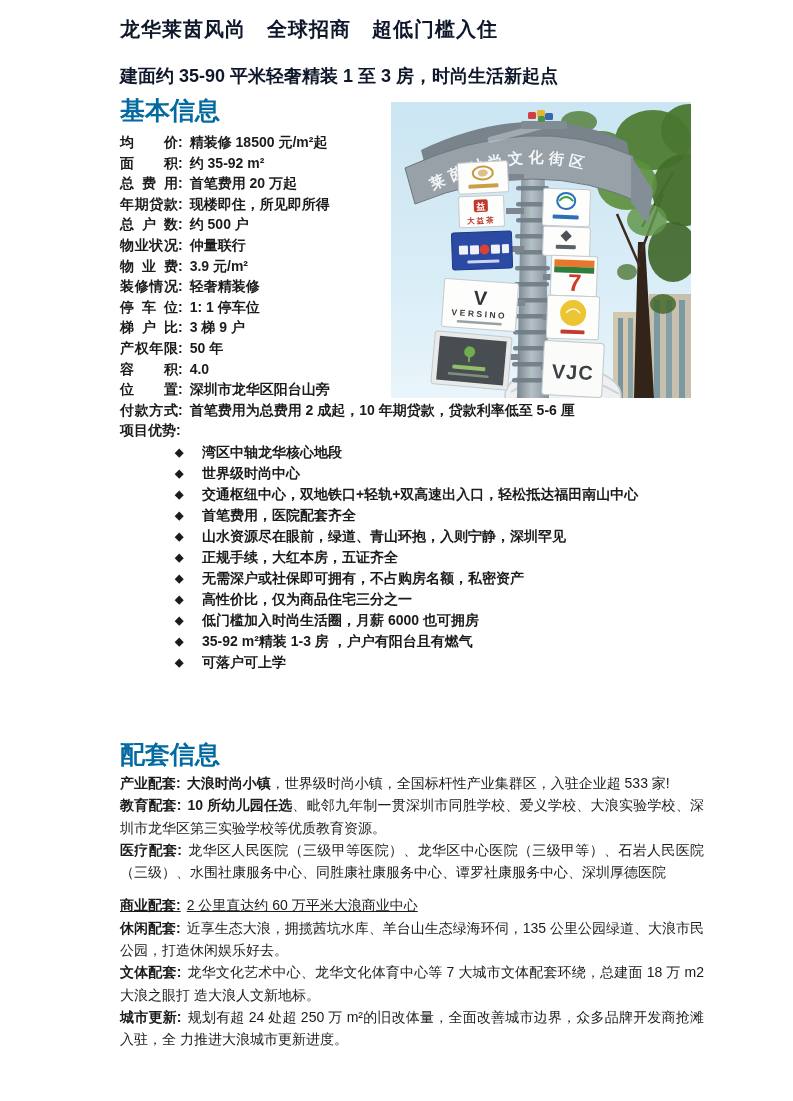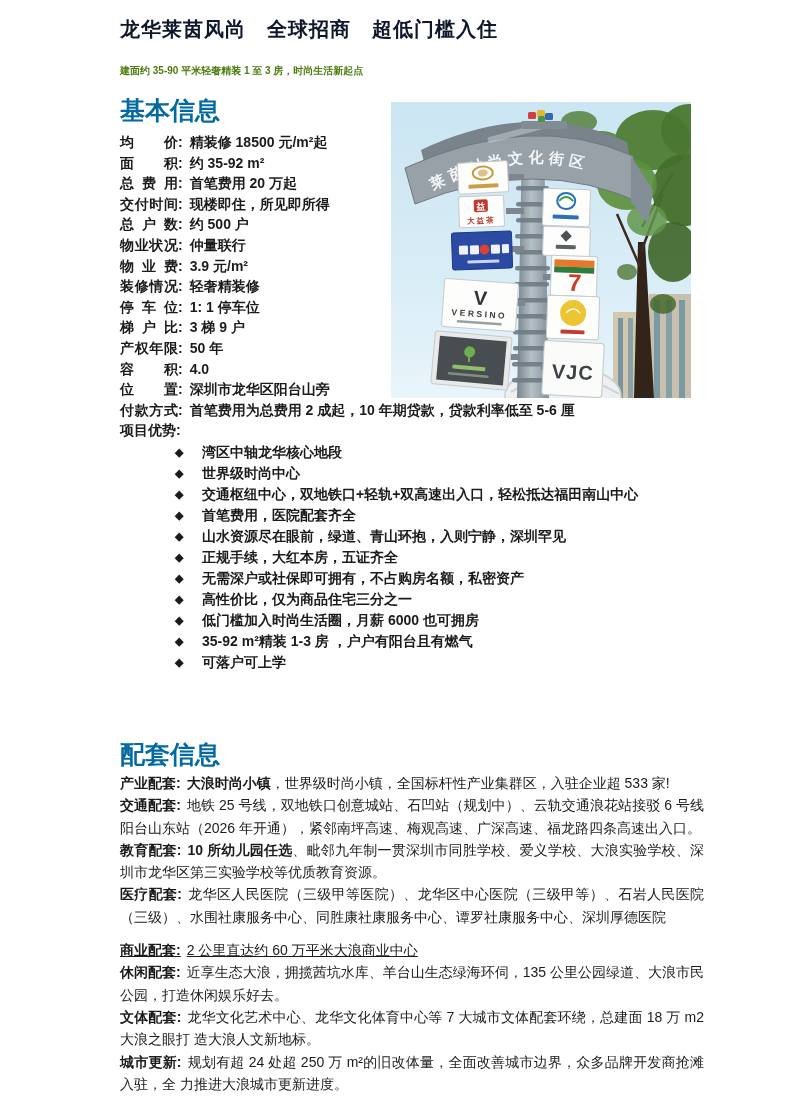--- a/index.html
+++ b/index.html
@@ -1,21 +1,21 @@
 <!DOCTYPE html>
 <html><head>
 <meta charset="utf-8">
 <style>
   html,body{margin:0;padding:0;background:#fff;}
   .page{position:relative;width:793px;height:1101px;background:#ffffff;overflow:hidden;
         font-family:"Liberation Sans",sans-serif;color:#1b1b1b;}
   .title{position:absolute;left:120px;top:16px;font-size:20px;font-weight:bold;
          letter-spacing:1px;white-space:nowrap;color:#0f172a;}
-  .subtitle{position:absolute;left:120px;top:64px;font-size:10px;font-weight:bold;
-            white-space:nowrap;color:#4d7c0f;}
+  .subtitle{position:absolute;left:120px;top:64px;font-size:18px;font-weight:bold;
+            white-space:nowrap;color:#0f172a;}
   .sec-h{position:absolute;left:120px;font-size:25px;font-weight:bold;color:#0369a1;
          white-space:nowrap;}
   .h-basic{top:94px;}
   .h-amen{top:738px;}
   .basic{position:absolute;left:120px;top:132px;width:620px;}
   .field{margin:0;line-height:20.6px;font-size:14px;font-weight:600;white-space:nowrap;}
   .fl{display:inline-block;width:58px;text-align:justify;text-align-last:justify;}
   .fc{margin-right:7px;}
   .advs{margin-top:1px;}
   .adv{margin:0;line-height:21px;font-size:14px;font-weight:600;white-space:nowrap;
@@ -206,21 +206,21 @@
     <g transform="rotate(3 182 267)">
       <rect x="152" y="240" width="60" height="54" rx="3" fill="#fbfbfa" stroke="#c2c7ca"></rect>
       <text x="182" y="277" font-size="20" font-weight="bold" fill="#3c4146" text-anchor="middle" letter-spacing="1" font-family="Liberation Serif, serif">VJC</text>
     </g>
   </svg>
 
   <div class="basic">
     <p class="field"><span class="fl">均价</span><span class="fc">:</span><span class="fv">精装修 18500 元/m²起</span></p>
     <p class="field"><span class="fl">面积</span><span class="fc">:</span><span class="fv">约 35-92 m²</span></p>
     <p class="field"><span class="fl">总费用</span><span class="fc">:</span><span class="fv">首笔费用 20 万起</span></p>
-    <p class="field"><span class="fl">交付时间</span><span class="fc">:</span><span class="fv">现楼即住，所见即所得</span></p>
+    <p class="field"><span class="fl">年期贷款</span><span class="fc">:</span><span class="fv">现楼即住，所见即所得</span></p>
     <p class="field"><span class="fl">总户数</span><span class="fc">:</span><span class="fv">约 500 户</span></p>
     <p class="field"><span class="fl">物业状况</span><span class="fc">:</span><span class="fv">仲量联行</span></p>
     <p class="field"><span class="fl">物业费</span><span class="fc">:</span><span class="fv">3.9 元/m²</span></p>
     <p class="field"><span class="fl">装修情况</span><span class="fc">:</span><span class="fv">轻奢精装修</span></p>
     <p class="field"><span class="fl">停车位</span><span class="fc">:</span><span class="fv">1: 1 停车位</span></p>
     <p class="field"><span class="fl">梯户比</span><span class="fc">:</span><span class="fv">3 梯 9 户</span></p>
     <p class="field"><span class="fl">产权年限</span><span class="fc">:</span><span class="fv">50 年</span></p>
     <p class="field"><span class="fl">容积</span><span class="fc">:</span><span class="fv">4.0</span></p>
     <p class="field"><span class="fl">位置</span><span class="fc">:</span><span class="fv">深圳市龙华区阳台山旁</span></p>
     <p class="field"><span class="fl">付款方式</span><span class="fc">:</span><span class="fv">首笔费用为总费用 2 成起，10 年期贷款，贷款利率低至 5-6 厘</span></p>
@@ -238,21 +238,20 @@
       <p class="adv"><span class="diamond">◆</span><span>低门槛加入时尚生活圈，月薪 6000 也可拥房</span></p>
       <p class="adv"><span class="diamond">◆</span><span>35-92 m²精装 1-3 房 ，户户有阳台且有燃气</span></p>
       <p class="adv"><span class="diamond">◆</span><span>可落户可上学</span></p>
     </div>
   </div>
 
   <div class="sec-h h-amen">配套信息</div>
 
   <div class="amen">
     <p><span class="ml">产业配套:</span><span class="mlead">大浪时尚小镇</span><span>，世界级时尚小镇，全国标杆性产业集群区，入驻企业超 533 家!</span></p>
-    <p><span class="ml">交通配套:</span><span class="mlead"></span><span>地铁 25 号线，双地铁口创意城站、石凹站（规划中）、云轨交通浪花站接驳 6 号线阳台山东站（2026 年开通），紧邻南坪高速、梅观高速、广深高速、福龙路四条高速出入口。</span></p>
     <p><span class="ml">教育配套:</span><span class="mlead">10 所幼儿园任选</span><span>、毗邻九年制一贯深圳市同胜学校、爱义学校、大浪实验学校、深圳市龙华区第三实验学校等优质教育资源。</span></p>
     <p><span class="ml">医疗配套:</span><span class="mlead"></span><span>龙华区人民医院（三级甲等医院）、龙华区中心医院（三级甲等）、石岩人民医院（三级）、水围社康服务中心、同胜康社康服务中心、谭罗社康服务中心、深圳厚德医院</span></p>
     <p class="gap-before"><span class="ml">商业配套:</span><span class="mlead"></span><span>2 公里直达约 60 万平米大浪商业中心</span></p>
     <p><span class="ml">休闲配套:</span><span class="mlead"></span><span>近享生态大浪，拥揽茜坑水库、羊台山生态绿海环伺，135 公里公园绿道、大浪市民公园，打造休闲娱乐好去。</span></p>
     <p><span class="ml">文体配套:</span><span class="mlead"></span><span>龙华文化艺术中心、龙华文化体育中心等 7 大城市文体配套环绕，总建面 18 万 m2 大浪之眼打 造大浪人文新地标。</span></p>
     <p><span class="ml">城市更新:</span><span class="mlead"></span><span>规划有超 24 处超 250 万 m²的旧改体量，全面改善城市边界，众多品牌开发商抢滩入驻，全 力推进大浪城市更新进度。</span></p>
   </div>
 
 </div>
 

